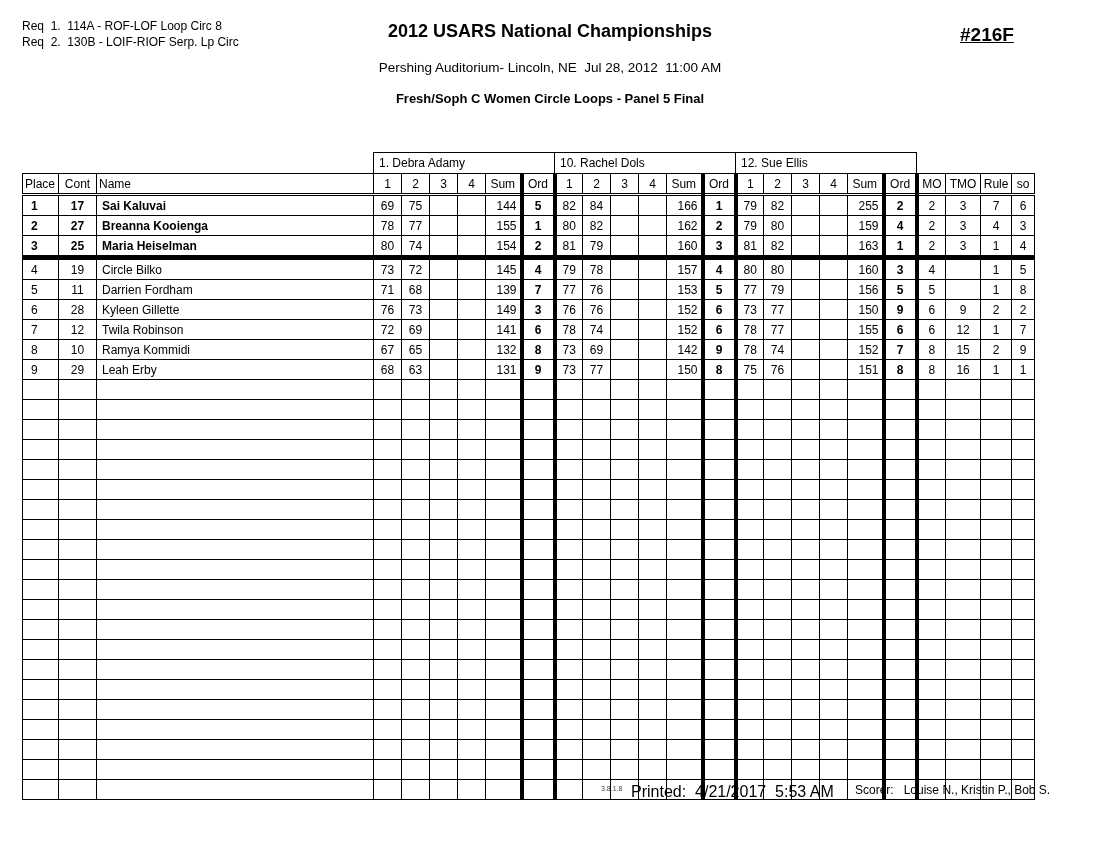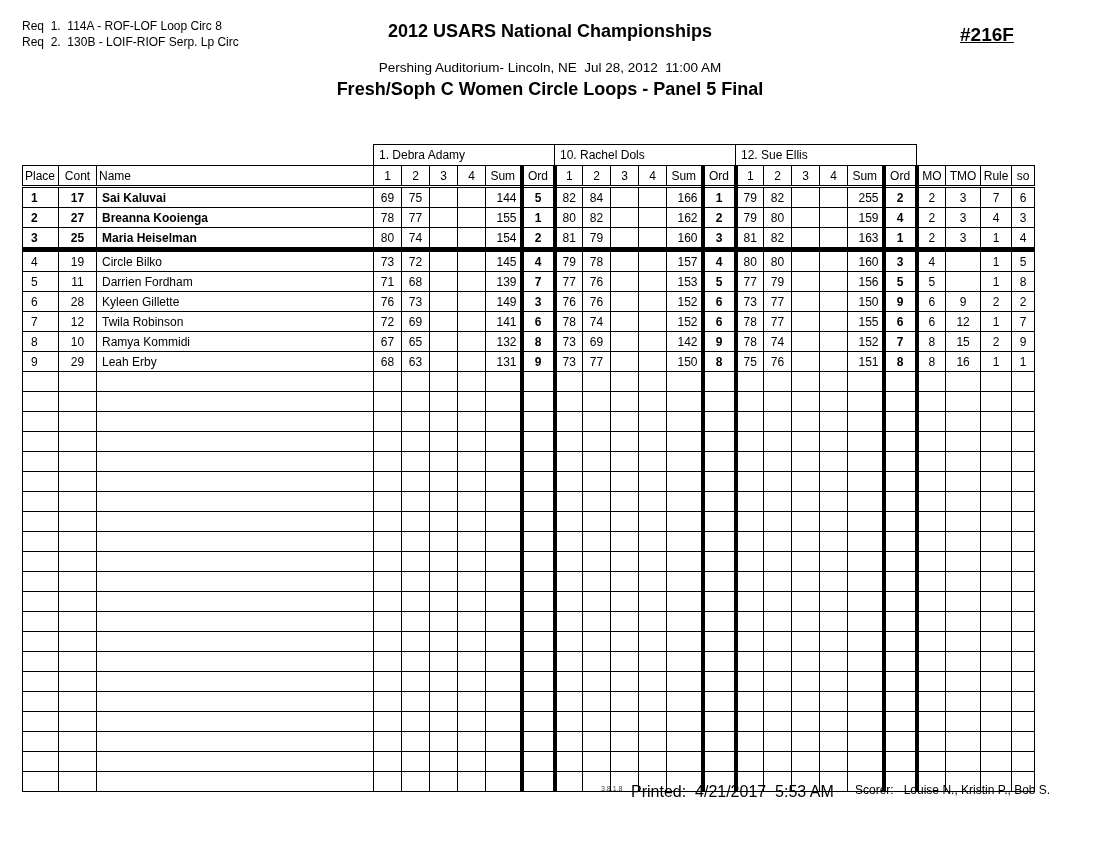--- a/index.html
+++ b/index.html
@@ -2,25 +2,25 @@
 <html><head>
 <meta charset="utf-8">
 <style>
   html,body{margin:0;padding:0;background:#fff;}
   body{width:1100px;height:850px;position:relative;font-family:"Liberation Sans",sans-serif;color:#000;overflow:hidden;}
   .pre{white-space:pre;}
   .req{position:absolute;left:22px;top:18px;font-size:12px;line-height:16px;}
   .heading{position:absolute;left:0;top:21px;width:1100px;text-align:center;}
   .title{font-size:18px;font-weight:bold;}
   .venue{font-size:13.5px;margin-top:18px;}
-  .event{font-size:18px;font-weight:bold;margin-top:4px;}
+  .event{font-size:13px;font-weight:bold;margin-top:16px;}
   .report{font-size:15px;margin-top:4px;}
   .eventnum{position:absolute;left:960px;top:24px;font-size:19px;font-weight:bold;text-decoration:underline;}
 
-  table{border-collapse:collapse;table-layout:fixed;position:absolute;left:22px;top:144px;width:1012px;}
+  table{border-collapse:collapse;table-layout:fixed;position:absolute;left:22px;top:152px;width:1012px;}
   td{border:1px solid #000;height:19px;font-size:12px;padding:0 2px;overflow:hidden;white-space:nowrap;vertical-align:middle;}
   tr.grouprow td{height:20px;}
   td.nob{border:none;background:transparent;}
   td.jbox{text-align:left;padding-left:5px;}
   tr.hrow td{border-bottom:3px double #000;}
   tr.thick td{border-bottom:5px solid #000;}
   td.ordcell{border-left:4px solid #000;border-right:4px solid #000;}
   .c{text-align:center;}
   .sumr{text-align:right;padding-right:3px;}
   .pl2{padding-left:2px;margin-left:26px;}

